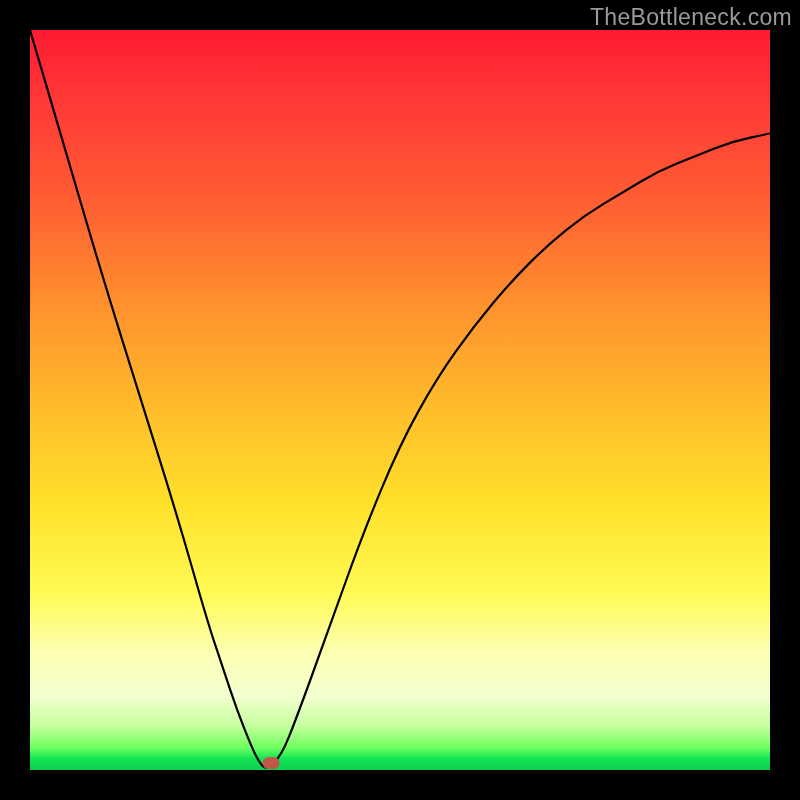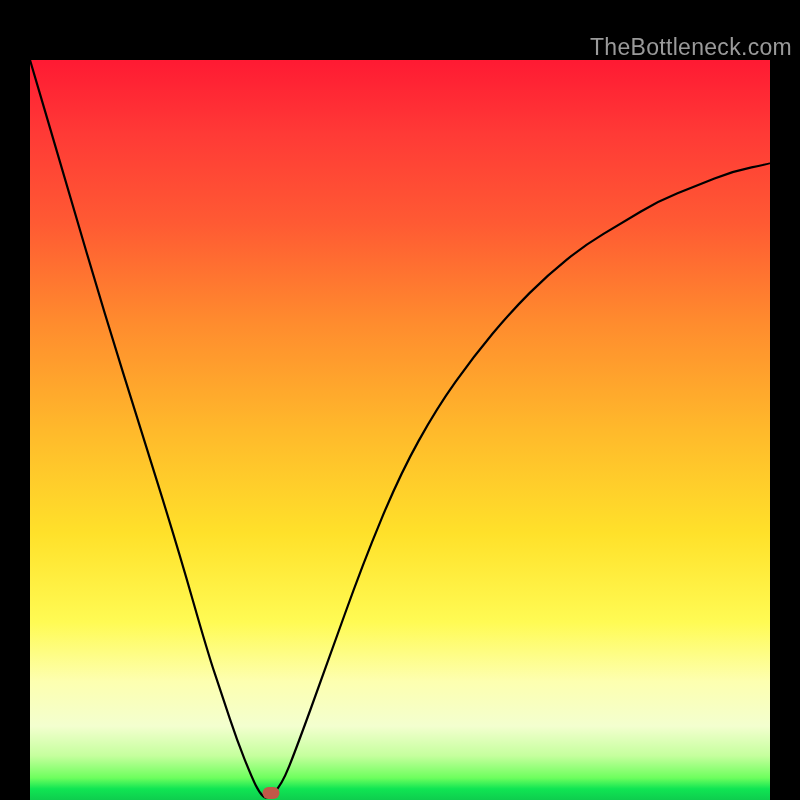--- a/index.html
+++ b/index.html
@@ -9,21 +9,20 @@
     height: 800px;
     background: #000;
     font-family: Arial, Helvetica, sans-serif;
     overflow: hidden;
   }
   .stage {
     position: relative;
     width: 800px;
     height: 728px;
     background: #000;
-    margin-top: 30px;
   }
   .plot-area {
     position: absolute;
     left: 30px;
     top: 30px;
     width: 740px;
     height: 740px;
     
     background: linear-gradient(
       to bottom,

